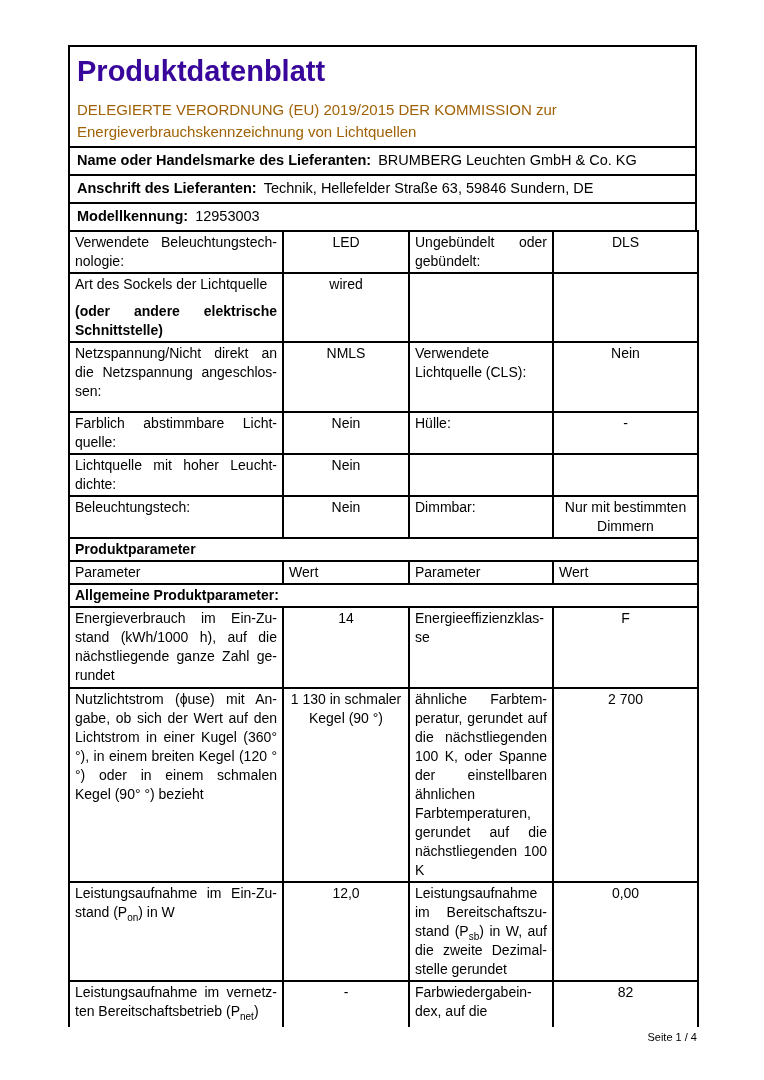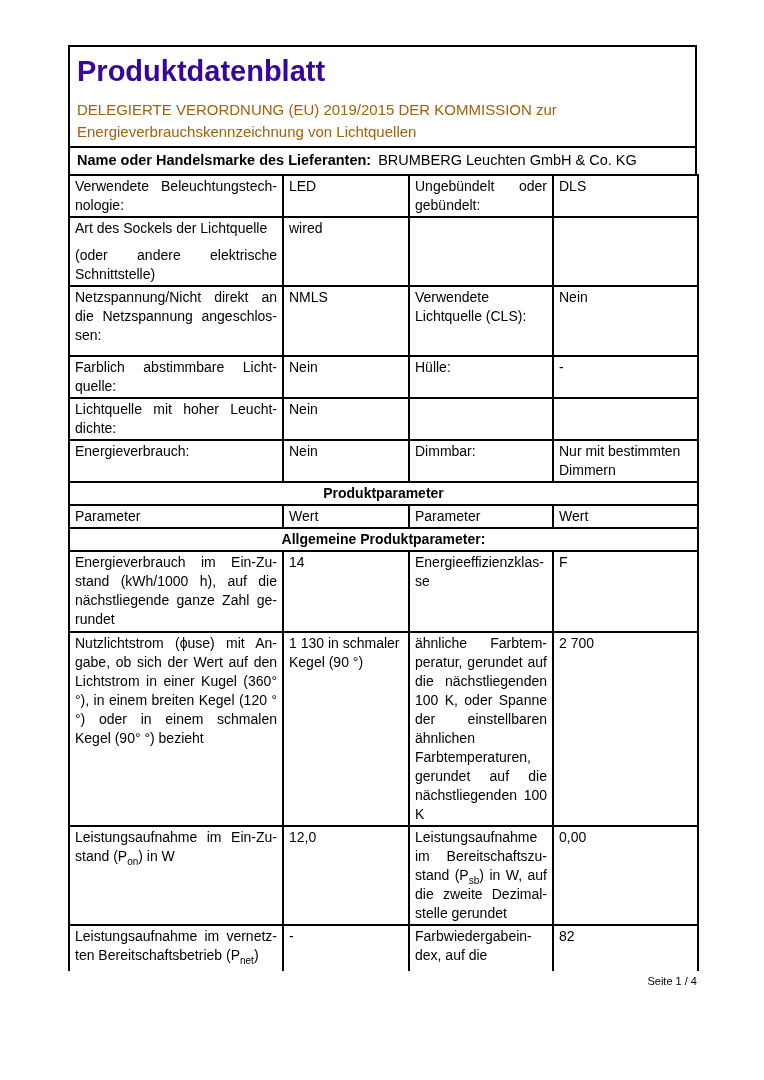--- a/index.html
+++ b/index.html
@@ -36,25 +36,25 @@
   .subtitle{font-size:15px;line-height:1.45;color:#a16207;}
   .label{font-weight:bold;}
   .val{margin-left:7px;}
   
   .params{margin-top:-2px;}
   .params col.c1{width:214px;}
   .params col.c2{width:126px;}
   .params col.c3{width:144px;}
   .params col.c4{width:145px;}
   td.param{text-align:justify;}
-  td.value{text-align:left;margin-left:38px;}
-  tr.section td{font-weight:bold;text-align:center;padding:1px 5px;}
+  td.value{text-align:center;margin-left:38px;}
+  tr.section td{font-weight:bold;text-align:left;padding:1px 5px;}
   tr.colhead td{text-align:left;}
   tr.clip td{border-bottom:none;}
-  td .para + .para{margin-top:8px;}
+  td .para + .para{margin-top:8px;font-weight:bold;}
   sub{font-size:10px;line-height:0;}
   .footer{
     width:629px;
     text-align:right;
     font-size:11px;
     margin-top:4px;
     padding-right:2px;
   }
 </style>
 </head>
@@ -67,20 +67,30 @@
       <tbody>
         <tr class="title-row">
           <td class="title-cell">
             <h1 class="doc-title" style="color: rgb(56, 6, 155);">Produktdatenblatt</h1>
             <div class="subtitle">DELEGIERTE VERORDNUNG (EU) 2019/2015 DER KOMMISSION zur Energieverbrauchskennzeichnung von Lichtquellen</div>
           </td>
         </tr>
         <tr>
           <td>
             <span class="label">Name oder Handelsmarke des Lieferanten:</span><span class="val">BRUMBERG Leuchten GmbH &amp; Co. KG</span>
+          </td>
+        </tr>
+        <tr>
+          <td>
+            <span class="label">Anschrift des Lieferanten:</span><span class="val">Technik, Hellefelder Straße 63, 59846 Sundern, DE</span>
+          </td>
+        </tr>
+        <tr>
+          <td>
+            <span class="label">Modellkennung:</span><span class="val">12953003</span>
           </td>
         </tr>
       </tbody>
     </table>
 
     <table class="params">
       <colgroup>
         <col class="c1">
           <col class="c2">
           <col class="c3">
@@ -153,21 +163,21 @@
             </td>
             <td class="param">
               <div class="para"></div>
             </td>
             <td class="value">
               <div class="para"></div>
             </td>
           </tr>
           <tr style="height: 42px;">
             <td class="param">
-              <div class="para">Energieverbrauch:</div>
+              <div class="para">Beleuchtungstech:</div>
             </td>
             <td class="value">
               <div class="para">Nein</div>
             </td>
             <td class="param">
               <div class="para">Dimmbar:</div>
             </td>
             <td class="value">
               <div class="para">Nur mit bestimm­ten Dimmern</div>
             </td>

